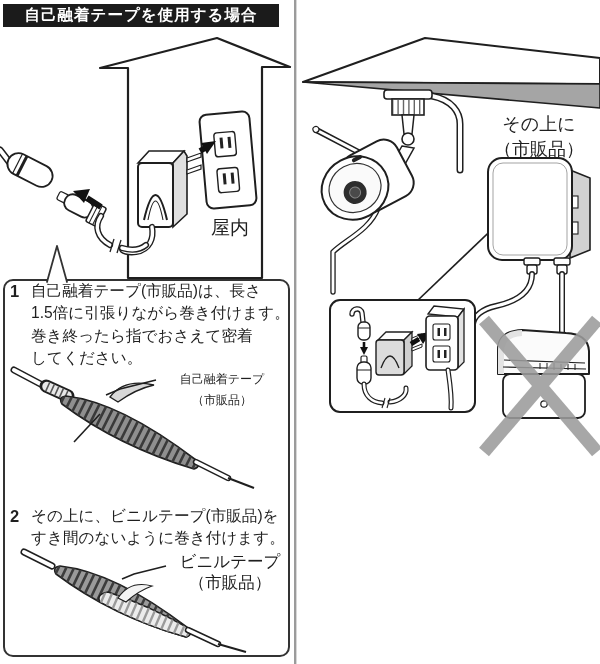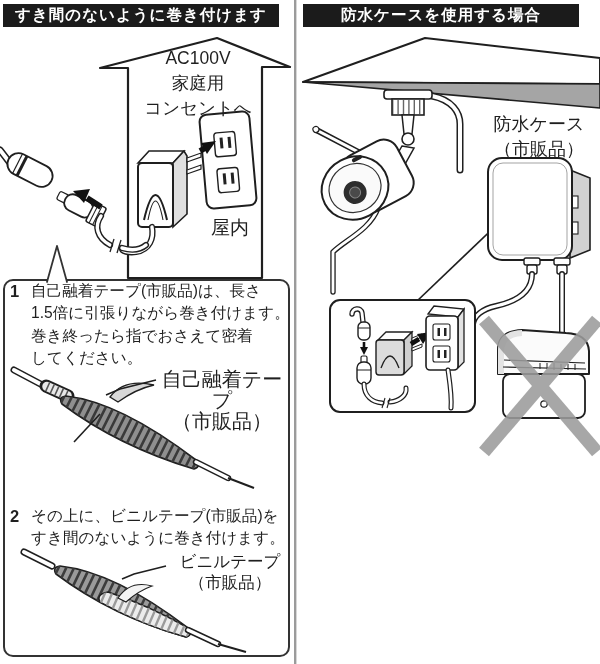--- a/index.html
+++ b/index.html
@@ -16,21 +16,21 @@
   .hdr-right{left:303px;width:276px;}
   svg.art{position:absolute;left:0;top:0;}
   .lbl{position:absolute;white-space:pre-line;}
   .ac-label{left:112px;top:46px;width:172px;text-align:center;font-size:17.5px;line-height:25px;}
   .indoor{left:203px;top:215px;font-size:19px;margin-left:8px;}
   .step{position:absolute;left:10px;width:280px;display:flex;}
   .step1{top:280px;}
   .step2{top:505px;}
   .stepnum{flex:0 0 21px;font-weight:bold;font-size:16.5px;line-height:22px;}
   .steptext{white-space:pre-line;font-size:15.6px;line-height:22.3px;}
-  .tape-label{left:156px;top:369px;width:132px;text-align:center;font-size:20px;line-height:21px;}
+  .tape-label{left:156px;top:369px;width:132px;text-align:center;font-size:12px;line-height:21px;}
   .wrap-note{left:22px;top:439px;font-size:16.5px;line-height:22px;}
   .vinyl-label{left:168px;top:551px;width:124px;text-align:center;font-size:16.5px;line-height:21px;}
   .case-label{left:488px;top:112px;width:102px;text-align:center;font-size:18px;line-height:25px;}
   .warning{left:384px;top:422px;font-size:19px;line-height:26px;}
 </style>
 </head>
 <body>
 
 <div class="stage">
 
@@ -251,26 +251,22 @@
       <path d="M540,363 L540,369 M547,363 L547,369 M554,363 L554,370 M561,364 L561,370 M568,364 L568,370 M575,364 L575,370" stroke="#1f1f1f" stroke-width="1"></path>
       <rect x="503" y="374" width="82" height="44" rx="7" fill="#fff" stroke="#1f1f1f" stroke-width="1.8"></rect>
       <circle cx="544" cy="404" r="3.2" fill="#fff" stroke="#1f1f1f" stroke-width="1.2"></circle>
     </g>
     <g opacity="0.88">
       <line x1="484" y1="320" x2="597" y2="452" stroke="#9c9c9c" stroke-width="13"></line>
       <line x1="597" y1="320" x2="484" y2="452" stroke="#9c9c9c" stroke-width="13"></line>
     </g>
   </svg>
 
-  <div class="hdr hdr-left">すき間のないように巻き付けます</div>
-  <div class="hdr hdr-right">防水ケースを使用する場合</div>
-
-  <div class="lbl ac-label">AC100V
-家庭用
-コンセントへ</div>
+  <div class="hdr hdr-left">自己融着テープを使用する場合</div>
+
   <div class="lbl indoor">屋内</div>
 
   <div class="step step1">
     <span class="stepnum">1</span>
     <span class="steptext">自己融着テープ(市販品)は、長さ
 1.5倍に引張りながら巻き付けます。
 巻き終ったら指でおさえて密着
 してください。</span>
   </div>
 
@@ -279,16 +275,16 @@
 
   <div class="step step2">
     <span class="stepnum">2</span>
     <span class="steptext">その上に、ビニルテープ(市販品)を
 すき間のないように巻き付けます。</span>
   </div>
 
   <div class="lbl vinyl-label">ビニルテープ
 （市販品）</div>
 
-  <div class="lbl case-label">防水ケース
+  <div class="lbl case-label">その上に
 （市販品）</div>
 
 </div>
 
 </body></html>

